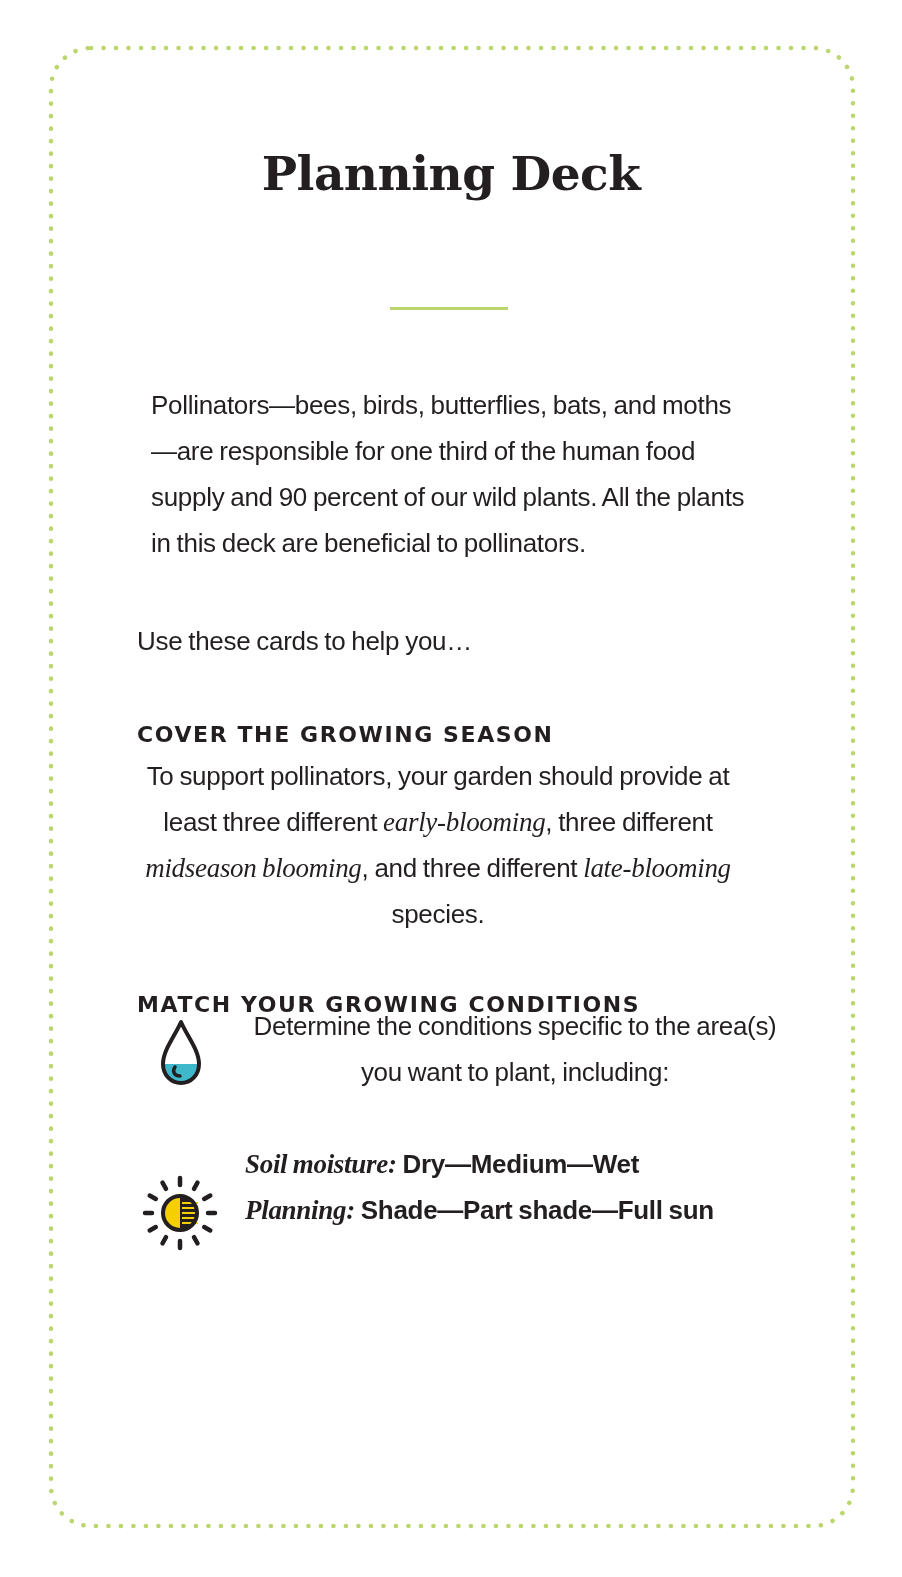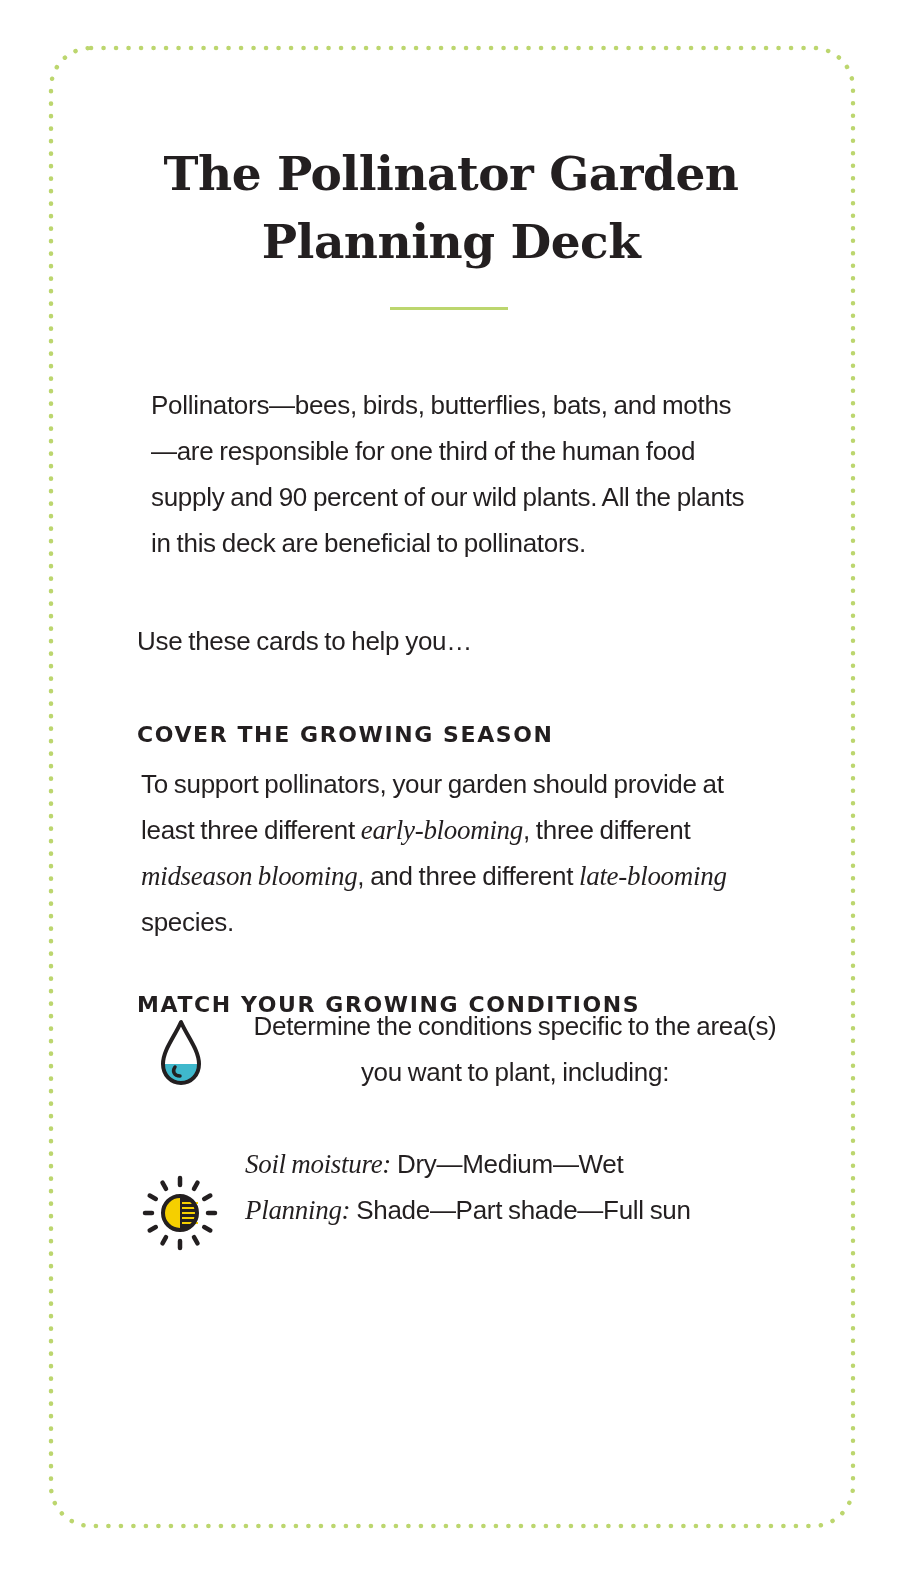--- a/index.html
+++ b/index.html
@@ -79,21 +79,22 @@
     color: #231f20;
     white-space: nowrap;
   }
   .heading-1 { top: 717px; }
   .heading-2 { top: 987px; }
   .season-text {
     position: absolute;
     left: 133px;
     top: 753px;
     width: 610px;
-    margin: 8px;
+    margin: 0;
+    text-align: center;
   }
   .season-text em, .cond-list em {
     font-family: "Liberation Serif", serif;
     font-style: italic;
     font-size: 27px;
   }
   .conditions-text {
     position: absolute;
     left: 245px;
     top: 1003px;
@@ -103,21 +104,21 @@
   }
   .cond-list {
     position: absolute;
     left: 245px;
     top: 1141px;
     width: 560px;
     margin: 0;
     padding: 0;
     list-style: none;
   }
-  .cond-list li { margin: 0; padding: 0; white-space: nowrap; }
+  .cond-list li { margin: 0; padding: 0; white-space: nowrap; font-weight: bold; }
   .icon-drop {
     position: absolute;
     left: 158px;
     top: 1018px;
     width: 46px;
     height: 70px;
   }
   .icon-sun {
     position: absolute;
     left: 140px;
@@ -127,21 +128,20 @@
   }
 </style>
 </head>
 <body>
 
 <svg class="card-border" width="902" height="1577" viewBox="0 0 902 1577">
   <rect x="51" y="48" width="802" height="1478" rx="40" ry="40" fill="none" stroke="#bcd66e" stroke-width="4.5" stroke-linecap="round" stroke-dasharray="0.1 12.4"></rect>
 </svg>
 
 <h1 class="title">
-  <span>The Pollinator Garden</span>
   <span>Planning Deck</span>
 </h1>
 
 <div class="divider"></div>
 
 <p class="body-text intro">Pollinators—bees, birds, butterflies, bats, and moths—are responsible for one third of the human food supply and 90 percent of our wild plants. All the plants in this deck are beneficial to pollinators.</p>
 
 <p class="body-text intro-2">Use these cards to help you…</p>
 
 <h2 class="heading heading-1">COVER THE GROWING SEASON</h2>

